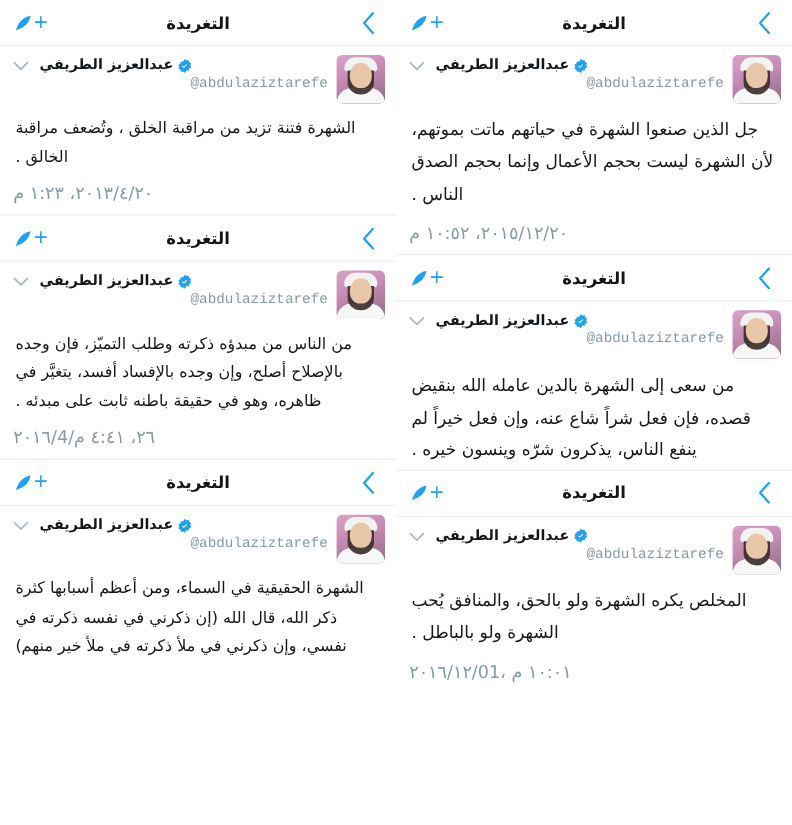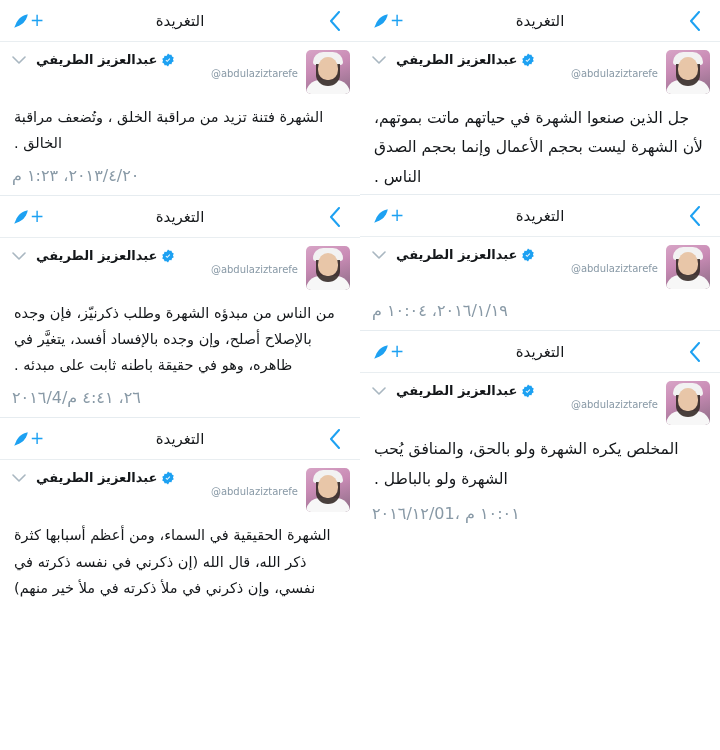--- a/index.html
+++ b/index.html
@@ -51,21 +51,21 @@
     position: relative;
     flex: none;
     border-bottom: 1px solid #e9eef1;
     background: #fff;
   }
   .nav-title {
     position: absolute;
     left: 0; right: 0;
     text-align: center;
     font-size: 15px;
-    font-weight: normal;
+    font-weight: bold;
     color: #14171a;
     pointer-events: none;
   }
   .nav-back {
     width: 26px; height: 26px;
     display: flex; align-items: center; justify-content: center;
     color: #1da1f2;
     z-index: 2;
   }
   .nav-back svg { display: block; }
@@ -153,25 +153,26 @@
     font-weight: bold;
     color: #14171a;
     white-space: nowrap;
   }
   .verified {
     width: 14px; height: 14px;
     flex: none;
     display: block;
   }
   .handle {
-    font-size: 10px;
+    font-size: 13px;
     color: #8899a6;
     direction: ltr;
     text-align: right;
     margin-top: 1px;
+    font-family: Liberation Mono, monospace;
   }
   .chevron {
     width: 18px;
     flex: none;
     color: #a9b7c1;
     display: flex;
     align-items: flex-start;
     justify-content: center;
     padding-top: 6px;
   }
@@ -238,61 +239,62 @@
             </div>
             <div class="handle">@abdulaziztarefe</div>
           </div>
           <div class="chevron">
             <svg width="14" height="8" viewBox="0 0 14 8" aria-hidden="true">
               <path d="M1 1l6 6 6-6" stroke="#a9b7c1" stroke-width="1.6" fill="none" stroke-linecap="round" stroke-linejoin="round"></path>
             </svg>
           </div>
         </div>
         <div class="tweet-body">جل الذين صنعوا الشهرة في حياتهم ماتت بموتهم، لأن الشهرة ليست بحجم الأعمال وإنما بحجم الصدق الناس .</div>
-      </div>
-
-      <div class="card">
-        <div class="navbar">
-          <div class="nav-back">
-            <svg width="12" height="20" viewBox="0 0 12 20" fill="none" aria-hidden="true">
-              <path d="M10 1 L2 10 L10 19" stroke="#1da1f2" stroke-width="2" stroke-linecap="round" stroke-linejoin="round"></path>
-            </svg>
-          </div>
-          <div class="nav-title">التغريدة</div>
-          <div class="nav-compose">
-            <span class="plus-glyph">+</span>
-            <svg width="18" height="18" viewBox="0 0 24 24" aria-hidden="true">
-              <path d="M21 3c-6 1-12 5-15 11l-3 7 7-3C16 15 20 9 21 3z" fill="#1da1f2"></path>
-            </svg>
-          </div>
-        </div>
-        <div class="tweet-head">
-          <div class="avatar">
-            <div class="shoulders"></div>
-              <div class="headwrap"></div>
-              <div class="beard"></div>
-              <div class="face"></div>
-          </div>
-          <div class="names">
-            <div class="name-row">
-              <span class="display-name">عبدالعزيز الطريفي</span>
-              <svg class="verified" viewBox="0 0 24 24" aria-hidden="true">
-                <path d="M12 1l2.6 2.2 3.4-.3.9 3.3 3 1.7-1.4 3.1 1.4 3.1-3 1.7-.9 3.3-3.4-.3L12 23l-2.6-2.2-3.4.3-.9-3.3-3-1.7L3.5 13 2.1 9.9l3-1.7.9-3.3 3.4.3z" fill="#1da1f2"></path>
-                <path d="M10.6 15.3L7.8 12.6l1.1-1.1 1.7 1.7 4-4.1 1.1 1.1z" fill="#fff"></path>
-              </svg>
-            </div>
-            <div class="handle">@abdulaziztarefe</div>
-          </div>
-          <div class="chevron">
-            <svg width="14" height="8" viewBox="0 0 14 8" aria-hidden="true">
-              <path d="M1 1l6 6 6-6" stroke="#a9b7c1" stroke-width="1.6" fill="none" stroke-linecap="round" stroke-linejoin="round"></path>
-            </svg>
-          </div>
-        </div>
-        <div class="tweet-time">٢٠١٦/١/١٩، ١٠:٠٤ م</div>
+        <div class="tweet-time">٢٠١٥/١٢/٢٠، ١٠:٥٢ م</div>
+      </div>
+
+      <div class="card">
+        <div class="navbar">
+          <div class="nav-back">
+            <svg width="12" height="20" viewBox="0 0 12 20" fill="none" aria-hidden="true">
+              <path d="M10 1 L2 10 L10 19" stroke="#1da1f2" stroke-width="2" stroke-linecap="round" stroke-linejoin="round"></path>
+            </svg>
+          </div>
+          <div class="nav-title">التغريدة</div>
+          <div class="nav-compose">
+            <span class="plus-glyph">+</span>
+            <svg width="18" height="18" viewBox="0 0 24 24" aria-hidden="true">
+              <path d="M21 3c-6 1-12 5-15 11l-3 7 7-3C16 15 20 9 21 3z" fill="#1da1f2"></path>
+            </svg>
+          </div>
+        </div>
+        <div class="tweet-head">
+          <div class="avatar">
+            <div class="shoulders"></div>
+              <div class="headwrap"></div>
+              <div class="beard"></div>
+              <div class="face"></div>
+          </div>
+          <div class="names">
+            <div class="name-row">
+              <span class="display-name">عبدالعزيز الطريفي</span>
+              <svg class="verified" viewBox="0 0 24 24" aria-hidden="true">
+                <path d="M12 1l2.6 2.2 3.4-.3.9 3.3 3 1.7-1.4 3.1 1.4 3.1-3 1.7-.9 3.3-3.4-.3L12 23l-2.6-2.2-3.4.3-.9-3.3-3-1.7L3.5 13 2.1 9.9l3-1.7.9-3.3 3.4.3z" fill="#1da1f2"></path>
+                <path d="M10.6 15.3L7.8 12.6l1.1-1.1 1.7 1.7 4-4.1 1.1 1.1z" fill="#fff"></path>
+              </svg>
+            </div>
+            <div class="handle">@abdulaziztarefe</div>
+          </div>
+          <div class="chevron">
+            <svg width="14" height="8" viewBox="0 0 14 8" aria-hidden="true">
+              <path d="M1 1l6 6 6-6" stroke="#a9b7c1" stroke-width="1.6" fill="none" stroke-linecap="round" stroke-linejoin="round"></path>
+            </svg>
+          </div>
+        </div>
+        <div class="tweet-body">من سعى إلى الشهرة بالدين عامله الله بنقيض قصده، فإن فعل شراً شاع عنه، وإن فعل خيراً لم ينفع الناس، يذكرون شرّه وينسون خيره .</div>
       </div>
 
       <div class="card">
         <div class="navbar">
           <div class="nav-back">
             <svg width="12" height="20" viewBox="0 0 12 20" fill="none" aria-hidden="true">
               <path d="M10 1 L2 10 L10 19" stroke="#1da1f2" stroke-width="2" stroke-linecap="round" stroke-linejoin="round"></path>
             </svg>
           </div>
           <div class="nav-title">التغريدة</div>
@@ -407,21 +409,21 @@
               </svg>
             </div>
             <div class="handle">@abdulaziztarefe</div>
           </div>
           <div class="chevron">
             <svg width="14" height="8" viewBox="0 0 14 8" aria-hidden="true">
               <path d="M1 1l6 6 6-6" stroke="#a9b7c1" stroke-width="1.6" fill="none" stroke-linecap="round" stroke-linejoin="round"></path>
             </svg>
           </div>
         </div>
-        <div class="tweet-body">من الناس من مبدؤه الشهرة وطلب ذكرنيّز، فإن وجده بالإصلاح أصلح، وإن وجده بالإفساد أفسد، يتغيَّر في ظاهره، وهو في حقيقة باطنه ثابت على مبدئه .</div>
+        <div class="tweet-body">من الناس من مبدؤه ذكرته وطلب التميّز، فإن وجده بالإصلاح أصلح، وإن وجده بالإفساد أفسد، يتغيَّر في ظاهره، وهو في حقيقة باطنه ثابت على مبدئه .</div>
         <div class="tweet-time">٢٠١٦/4/٢٦، ٤:٤١ م</div>
       </div>
 
       <div class="card">
         <div class="navbar">
           <div class="nav-back">
             <svg width="12" height="20" viewBox="0 0 12 20" fill="none" aria-hidden="true">
               <path d="M10 1 L2 10 L10 19" stroke="#1da1f2" stroke-width="2" stroke-linecap="round" stroke-linejoin="round"></path>
             </svg>
           </div>

